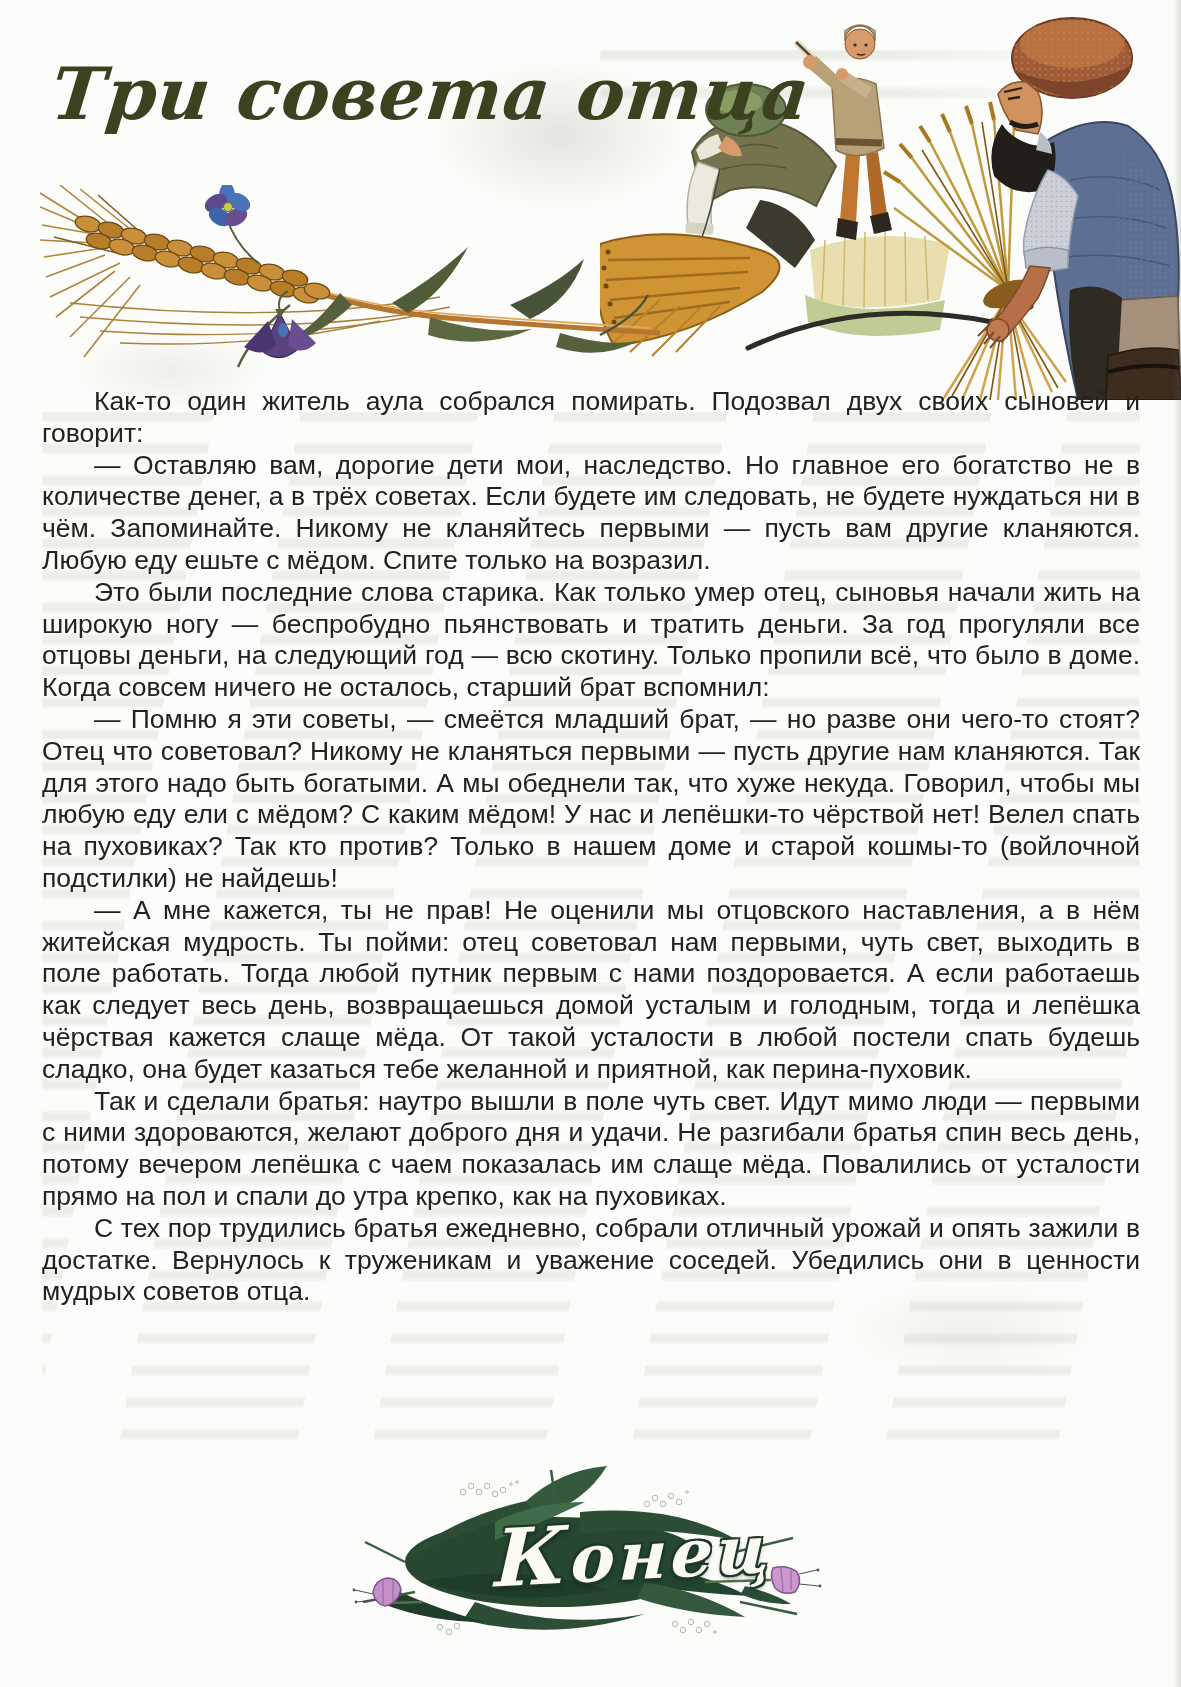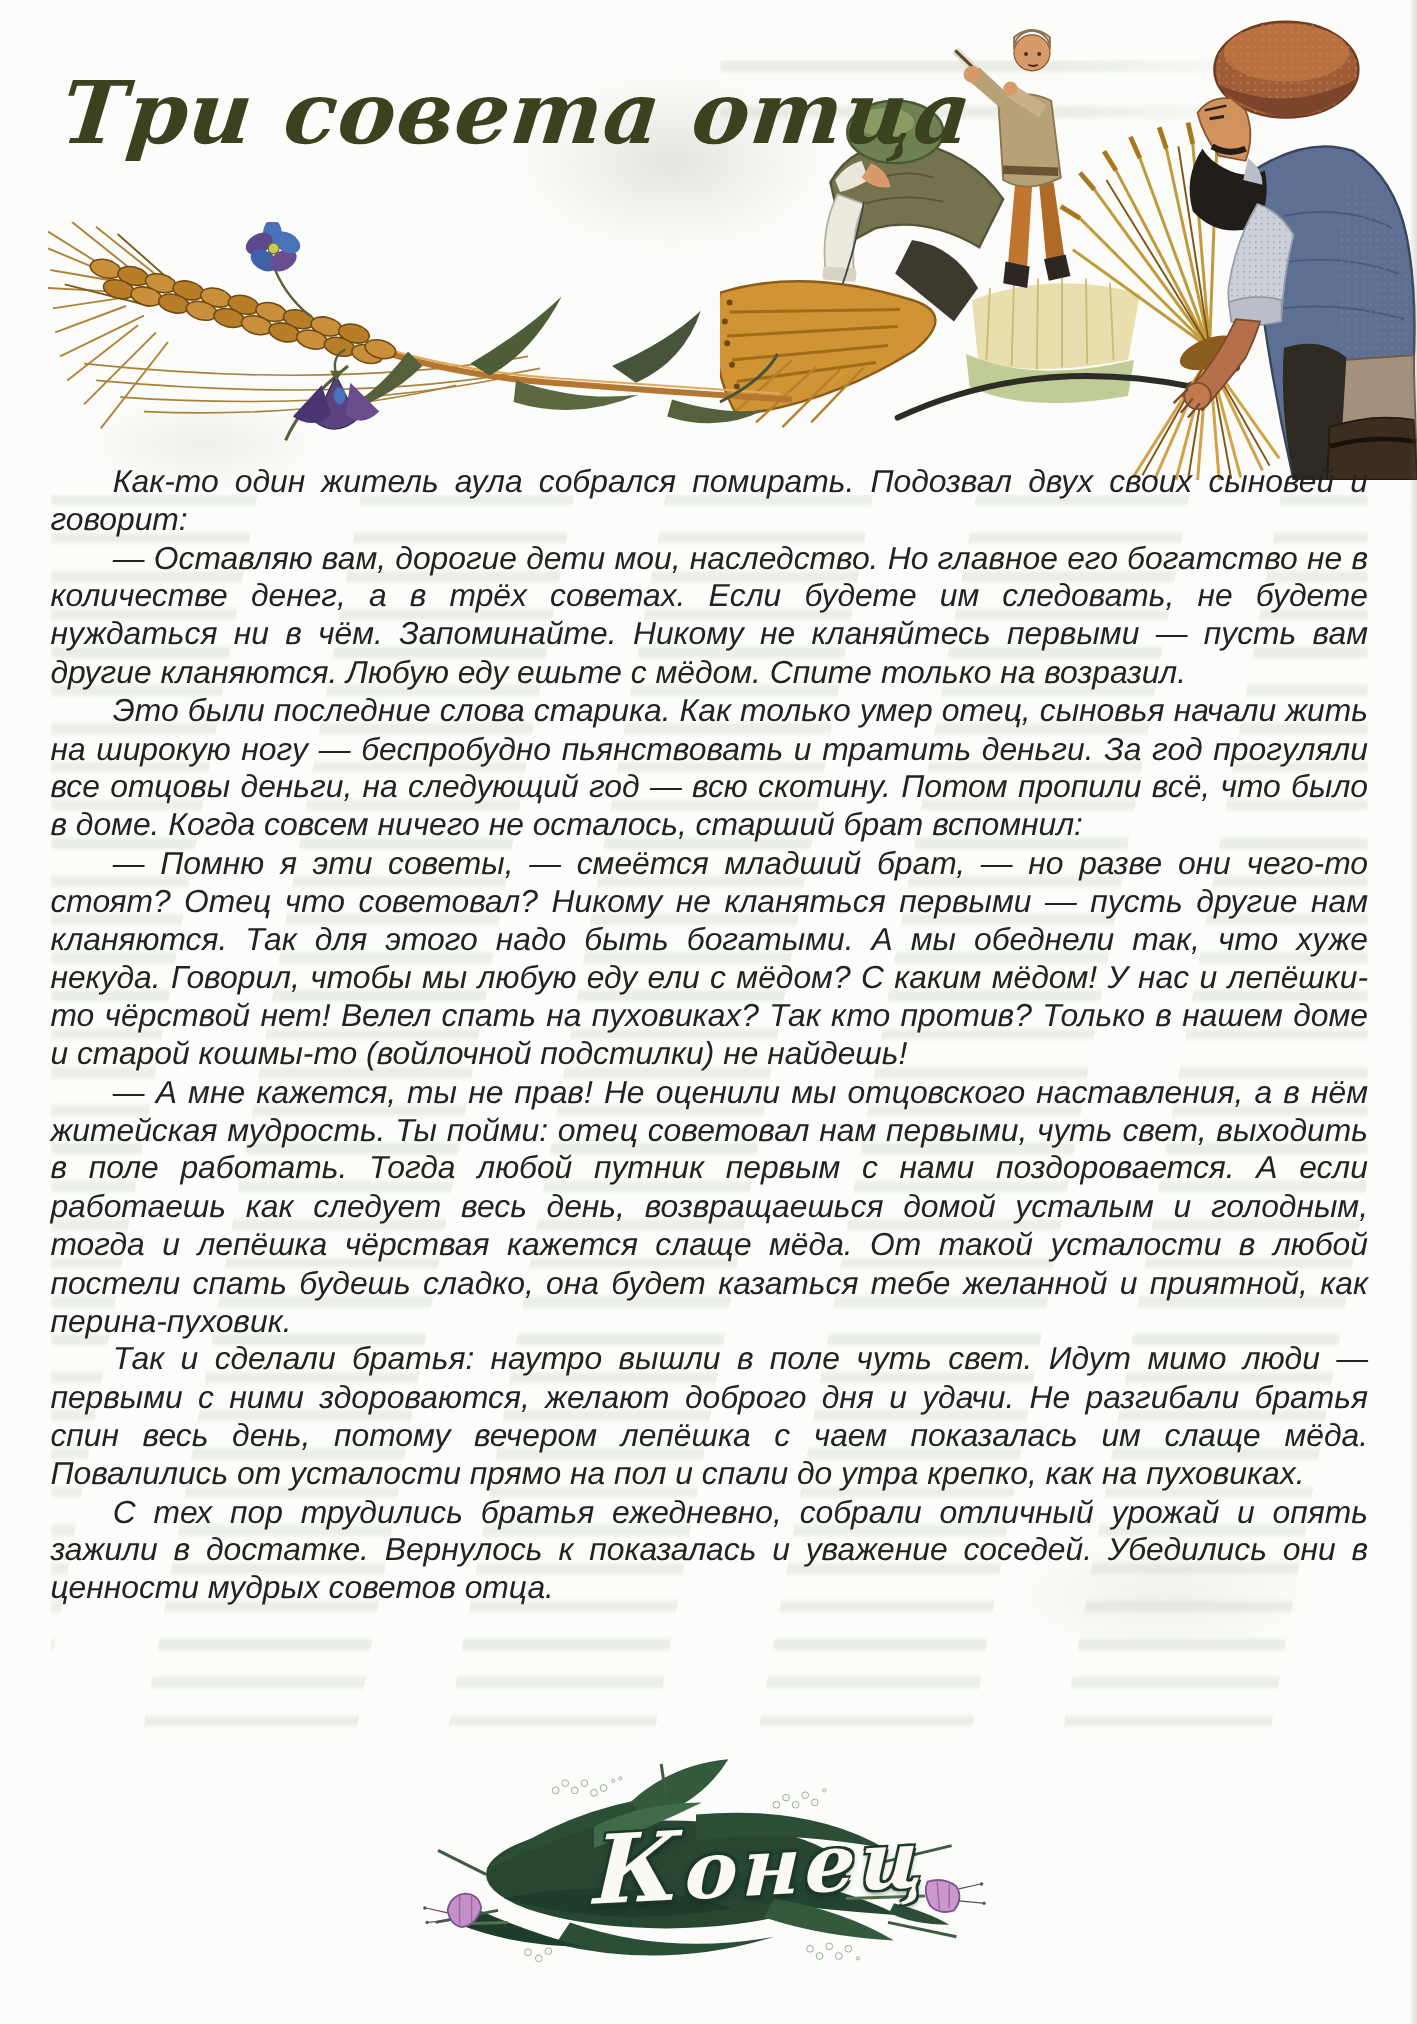--- a/index.html
+++ b/index.html
@@ -53,21 +53,21 @@
   .ill { position:absolute; z-index:2; }
   .harvest  { left:600px; top:0;      width:581px; height:400px; }
   .wheat    { left:40px;  top:185px;  width:620px; height:215px; }
   .vignette { left:345px; top:1462px; width:490px; height:215px; }
 
   .text-block {
     position:absolute; left:42px; top:386px; width:1098px; z-index:3;
     font-size:26.5px; line-height:31.8px; color:var(--body-text,#222);
     text-align:justify;
   }
-  .text-block p { margin:0; text-indent:52px;font-style:italic; }
+  .text-block p { margin:0; text-indent:52px; }
 
   .konets {
     position:absolute; left:495px; top:1512px; z-index:4;
     font:italic 700 66px/1 "DejaVu Serif", serif;
     color:#faf9f2; letter-spacing:4px;
     transform:rotate(-3deg) skewX(-5deg);
     text-shadow:-2px -2px 0 #1d3828, 2px -2px 0 #1d3828,
                 -2px 2px 0 #1d3828, 2px 2px 0 #1d3828,
                 0 3px 5px rgba(12,26,18,.55);
   }
@@ -320,25 +320,25 @@
       <path d="M228 136 L204 162 Q222 174 236 160 Z" fill="#4a3570"></path>
       <path d="M252 134 L276 158 Q262 172 248 160 Z" fill="#6a4d8e"></path>
       <ellipse cx="243" cy="145" rx="5" ry="7" fill="#4a72b8"></ellipse>
       <path d="M235 124 L246 124 L240 133 Z" fill="#55603c"></path>
     </g>
   </svg>
 
   <main class="text-block">
     <p>Как-то один житель аула собрался помирать. Подозвал двух своих сыновей и говорит:</p>
     <p>— Оставляю вам, дорогие дети мои, наследство. Но главное его богатство не в количестве денег, а в трёх советах. Если будете им следовать, не будете нуждаться ни в чём. Запоминайте. Никому не кланяйтесь первыми — пусть вам другие кланяются. Любую еду ешьте с мёдом. Спите только на возразил.</p>
-    <p>Это были последние слова старика. Как только умер отец, сыновья начали жить на широкую ногу — беспробудно пьянствовать и тратить деньги. За год прогуляли все отцовы деньги, на следующий год — всю скотину. Потом пропили всё, что было в доме. Когда совсем ничего не осталось, старший брат вспомнил:</p>
+    <p>Это были последние слова старика. Как только умер отец, сыновья начали жить на широкую ногу — беспробудно пьянствовать и тратить деньги. За год прогуляли все отцовы деньги, на следующий год — всю скотину. Только пропили всё, что было в доме. Когда совсем ничего не осталось, старший брат вспомнил:</p>
     <p>— Помню я эти советы, — смеётся младший брат, — но разве они чего-то стоят? Отец что советовал? Никому не кланяться первыми — пусть другие нам кланяются. Так для этого надо быть богатыми. А мы обеднели так, что хуже некуда. Говорил, чтобы мы любую еду ели с мёдом? С каким мёдом! У нас и лепёшки-то чёрствой нет! Велел спать на пуховиках? Так кто против? Только в нашем доме и старой кошмы-то (войлочной подстилки) не найдешь!</p>
     <p>— А мне кажется, ты не прав! Не оценили мы отцовского наставления, а в нём житейская мудрость. Ты пойми: отец советовал нам первыми, чуть свет, выходить в поле работать. Тогда любой путник первым с нами поздоровается. А если работаешь как следует весь день, возвращаешься домой усталым и голодным, тогда и лепёшка чёрствая кажется слаще мёда. От такой усталости в любой постели спать будешь сладко, она будет казаться тебе желанной и приятной, как перина-пуховик.</p>
     <p>Так и сделали братья: наутро вышли в поле чуть свет. Идут мимо люди — первыми с ними здороваются, желают доброго дня и удачи. Не разгибали братья спин весь день, потому вечером лепёшка с чаем показалась им слаще мёда. Повалились от усталости прямо на пол и спали до утра крепко, как на пуховиках.</p>
-    <p>С тех пор трудились братья ежедневно, собрали отличный урожай и опять зажили в достатке. Вернулось к показалась и уважение соседей. Убедились они в ценности мудрых советов отца.</p>
+    <p>С тех пор трудились братья ежедневно, собрали отличный урожай и опять зажили в достатке. Вернулось к труженикам и уважение соседей. Убедились они в ценности мудрых советов отца.</p>
   </main>
 
   <svg class="ill vignette" viewBox="0 0 490 215" aria-hidden="true">
     <g>
       <ellipse cx="210" cy="100" rx="150" ry="45" fill="#274731"></ellipse>
       <path d="M60 95 Q130 40 230 32 Q140 62 60 95 Z" fill="var(--leaf-green,#2c4e36)"></path>
       <path d="M75 120 Q170 100 265 128 Q165 146 75 120 Z" fill="#1f3d2b"></path>
       <path d="M180 40 Q215 8 262 4 Q240 40 196 54 Z" fill="#35593d"></path>
       <path d="M235 50 Q330 42 392 78 Q300 62 235 72 Z" fill="#2c4e36"></path>
       <path d="M240 95 Q340 102 404 134 Q310 128 238 114 Z" fill="#234530"></path>

